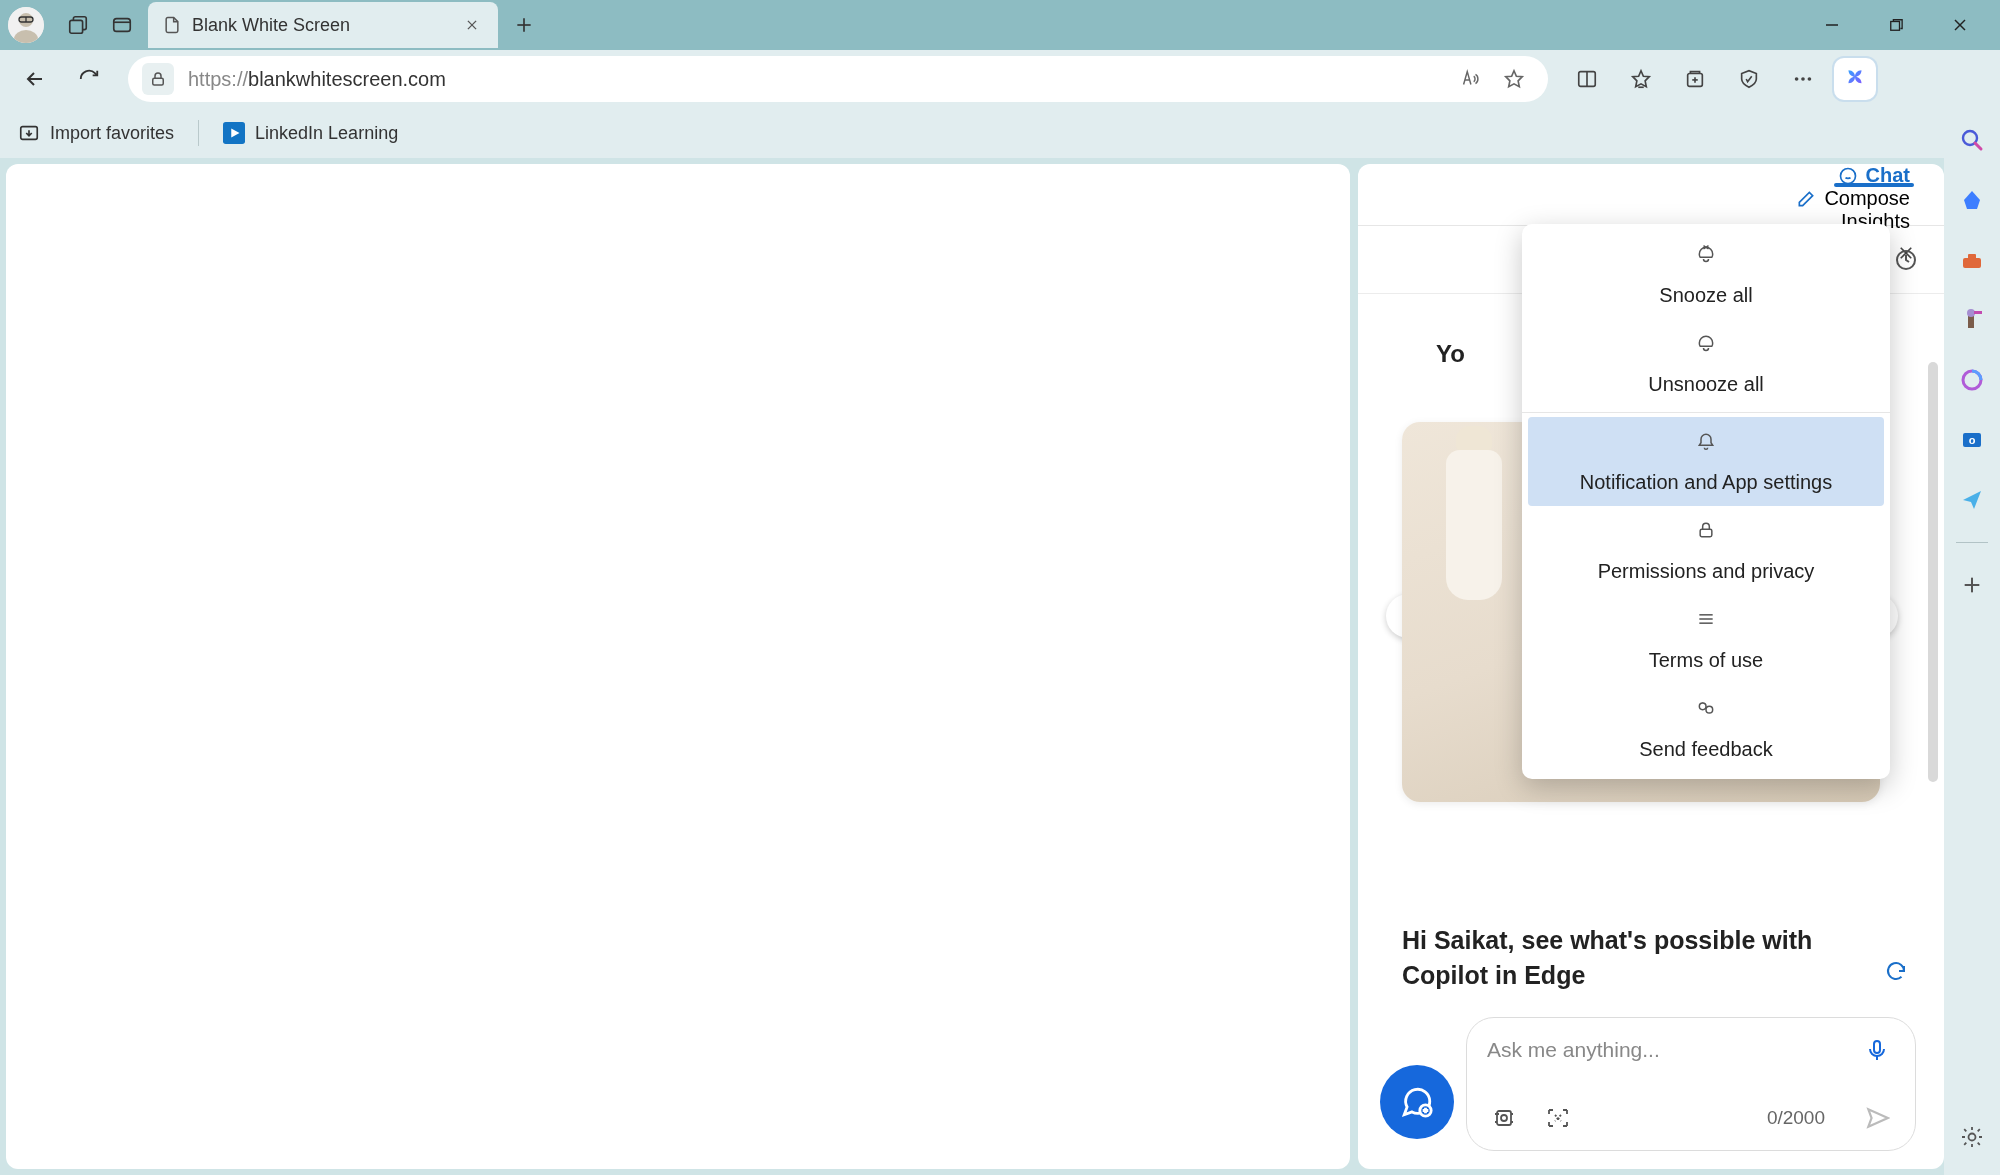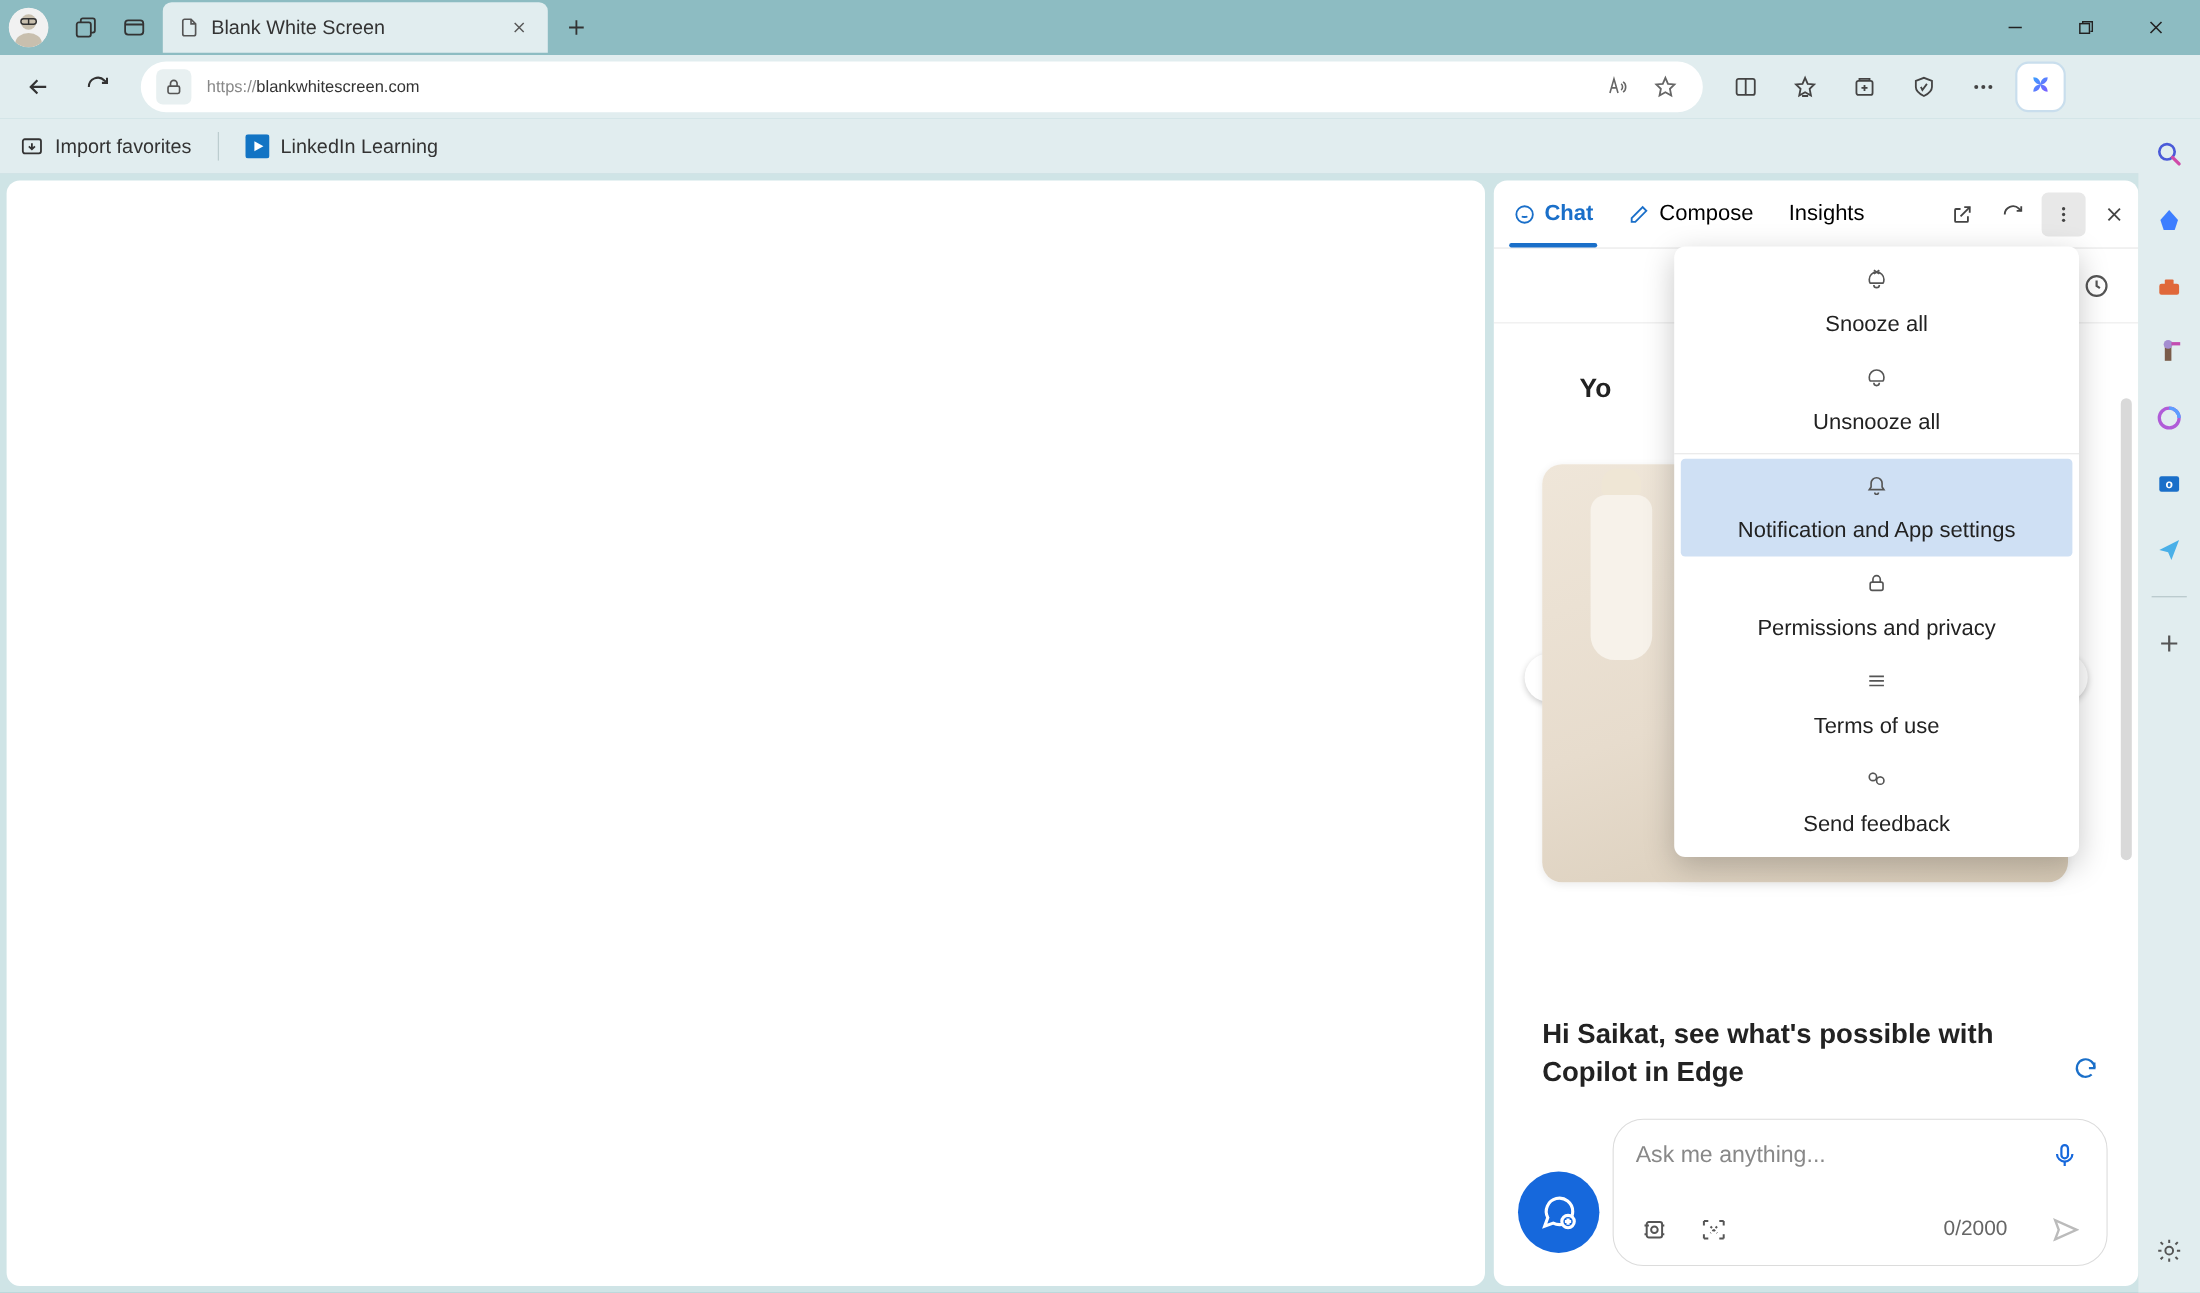--- a/index.html
+++ b/index.html
@@ -19,37 +19,37 @@
 .newtab-btn { width: 44px; height: 44px; display: flex; align-items: center; justify-content: center; margin-left: 4px; color: #333; }
 
 .window-ctrls { margin-left: auto; display: flex; }
 .window-ctrls .ctrl { width: 64px; height: 44px; display: flex; align-items: center; justify-content: center; color: #222; }
 
 
 .toolbar { height: 58px; background: #e1edef; display: flex; align-items: center; padding: 0 12px; gap: 8px; }
 .tb-btn { width: 46px; height: 46px; display: flex; align-items: center; justify-content: center; border-radius: 6px; color: #444; }
 .addr-bar { flex: 1; display: flex; align-items: center; background: #fff; border-radius: 30px; height: 46px; padding: 0 14px; margin: 0 8px; max-width: 1420px; }
 .addr-lock { display: flex; align-items: center; justify-content: center; background: #e8f0f1; border-radius: 6px; width: 32px; height: 32px; color: #555; }
-.addr-url { margin-left: 14px; font-size: 15px; color: #333; flex: 1; }
+.addr-url { margin-left: 14px; font-size: 20px; color: #333; flex: 1; }
 .addr-url .muted { color: #888; }
 .addr-actions { display: flex; gap: 4px; align-items: center; }
 .copilot-btn { width: 42px; height: 42px; border-radius: 10px; background: #fff; display: flex; align-items: center; justify-content: center; box-shadow: 0 0 0 2px rgba(64,139,228,.15); }
 
 
 .bookmarks-bar { height: 50px; background: #e1edef; display: flex; align-items: center; padding: 0 18px; gap: 24px; font-size: 18px; color: #333; border-bottom: 0; }
 .bookmark-item { display: flex; align-items: center; gap: 10px; }
 .bk-divider { width: 1px; height: 26px; background: #b9c9cb; }
 
 
 .content-area { position: absolute; top: 158px; bottom: 0; left: 0; right: 0; background: #cfe4e6; padding: 6px; display: flex; gap: 8px; }
 .page-view { flex: 1; background: #fff; border-radius: 12px; }
 
 
 .copilot-panel { width: 586px; background: #fff; border-radius: 12px; position: relative; display: flex; flex-direction: column; overflow: hidden; margin-right: 50px; }
-.cp-header { height: 62px; display: flex; align-items: center; padding: 0 2px; border-bottom: 1px solid #e6e6e6; gap: 0; }
+.cp-header { height: 62px; display: flex; align-items: flex-end; padding: 0 18px; border-bottom: 1px solid #e6e6e6; gap: 0; flex-direction: column; }
 .cp-tab { display: flex; align-items: center; gap: 8px; padding: 0 16px; height: 100%; font-size: 20px; color: #000000; position: relative; }
 .cp-tab.active { color: #1a6fc9; font-weight: 600; }
 .cp-tab.active::after { content: ""; position: absolute; bottom: 0; left: 12px; right: 12px; height: 4px; background: #1a6fc9; border-radius: 4px; }
 .cp-header-actions { margin-left: auto; display: flex; gap: 6px; align-items: center; }
 .cp-icon-btn { width: 40px; height: 40px; display: flex; align-items: center; justify-content: center; border-radius: 6px; color: #444; }
 .cp-icon-btn.active-bg { background: #e8e8e8; }
 
 
 .cp-topstrip { height: 68px; border-bottom: 1px solid #ececec; position: relative; }
 .cp-topstrip .history-btn { position: absolute; right: 20px; top: 16px; width: 36px; height: 36px; display: flex; align-items: center; justify-content: center; color: #555; }

